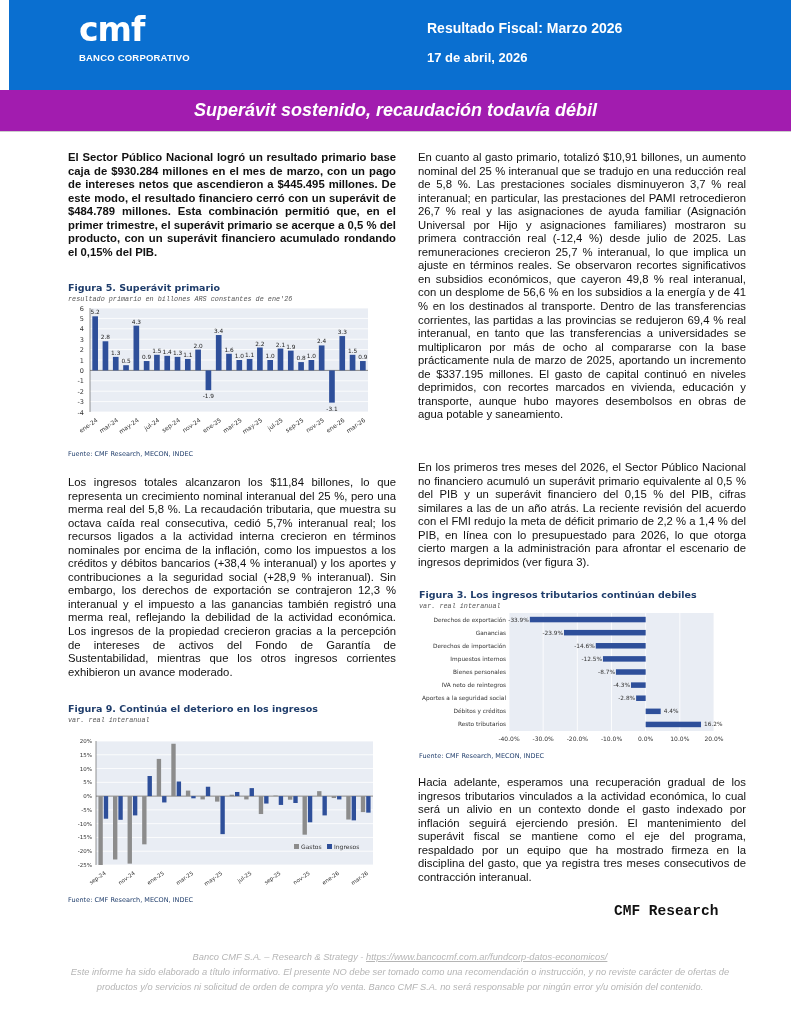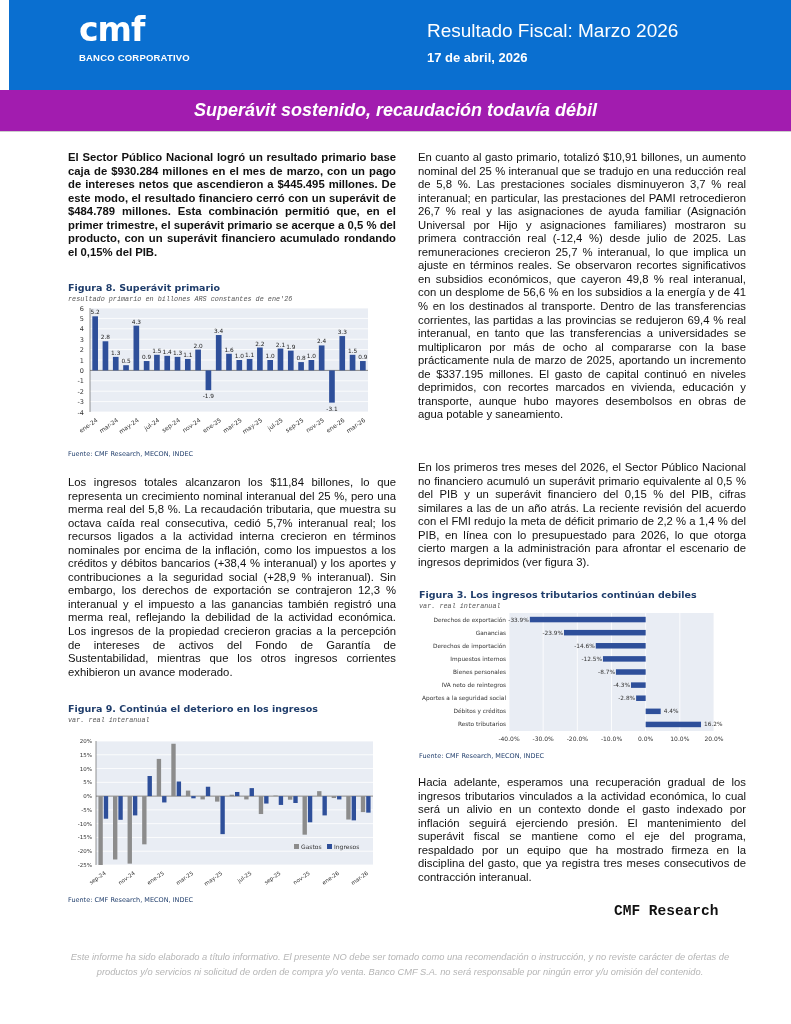--- a/index.html
+++ b/index.html
@@ -3,21 +3,21 @@
 <meta charset="utf-8">
 <style>
   * { box-sizing: border-box; margin: 0; padding: 0; }
   html, body { width: 791px; height: 1024px; background: #ffffff; overflow: hidden; }
   body { font-family: "Liberation Sans", sans-serif; color: #111; position: relative; }
 
   .header { position: absolute; left: 0; top: 0; width: 791px; height: 90px; background: #0a6fd0; margin-left: 9px; }
   .logo { position: absolute; left: 70px; top: 12px; color: #fff; }
   .logo-word { font-family: "DejaVu Sans", sans-serif; font-weight: bold; font-size: 33px; letter-spacing: -1px; line-height: 36px; }
   .logo-sub { font-size: 9.5px; font-weight: bold; letter-spacing: 0.2px; margin-top: 4px; }
-  .hdr-title { position: absolute; left: 418px; top: 20px; color: #fff; font-weight: normal; font-size: 19px; }
+  .hdr-title { position: absolute; left: 418px; top: 20px; color: #fff; font-weight: bold; font-size: 14px; }
   .hdr-date { position: absolute; left: 418px; top: 50px; color: #fff; font-weight: bold; font-size: 13px; }
 
   .banner { position: absolute; left: 0; top: 90px; width: 791px; height: 42px; background: #a21caf; border-bottom: 1px solid #ccc; }
   .banner-text { position: absolute; width: 100%; text-align: center; top: 10px; color: #fff; font-style: italic; font-weight: bold; font-size: 18px; }
 
   .col { position: absolute; width: 328px; font-size: 11.3px; line-height: 13.55px; text-align: justify; }
   .col-left { left: 68px; }
   .col-right { left: 418px; }
   .lead { font-weight: bold; }
 
@@ -44,21 +44,21 @@
   <div class="hdr-date">17 de abril, 2026</div>
 </div>
 
 <div class="banner">
   <div class="banner-text">Superávit sostenido, recaudación todavía débil</div>
 </div>
 
 <p class="col col-left lead" style="top:151px;">El Sector Público Nacional logró un resultado primario base caja de $930.284 millones en el mes de marzo, con un pago de intereses netos que ascendieron a $445.495 millones. De este modo, el resultado financiero cerró con un superávit de $484.789 millones. Esta combinación permitió que, en el primer trimestre, el superávit primario se acerque a 0,5 % del producto, con un superávit financiero acumulado rondando el 0,15% del PIB.</p>
 
 <div class="fig" style="left:68px; top:282px; width:310px; height:180px;">
-  <div class="fig-title">Figura 8. Superávit primario</div>
+  <div class="fig-title">Figura 5. Superávit primario</div>
   <div class="fig-sub">resultado primario en billones ARS constantes de ene'26</div>
   <svg id="fig1svg" width="310" height="130" style="position:absolute; left:0; top:22px;">
       <rect x="22" y="4" width="278" height="104" fill="#e9edf4"></rect>
       <line x1="22" x2="300" y1="108" y2="108" stroke="#ffffff" stroke-width="0.8"></line>
       <text x="16" y="110.5" font-size="6.5" text-anchor="end" fill="#333">-4</text>
       <line x1="22" x2="300" y1="97.60000000000001" y2="97.60000000000001" stroke="#ffffff" stroke-width="0.8"></line>
       <text x="16" y="100.10000000000001" font-size="6.5" text-anchor="end" fill="#333">-3</text>
       <line x1="22" x2="300" y1="87.2" y2="87.2" stroke="#ffffff" stroke-width="0.8"></line>
       <text x="16" y="89.7" font-size="6.5" text-anchor="end" fill="#333">-2</text>
       <line x1="22" x2="300" y1="76.8" y2="76.8" stroke="#ffffff" stroke-width="0.8"></line>
@@ -287,14 +287,17 @@
       <text x="285.01666666666665" y="115.44444444444444" font-size="5.8" text-anchor="start" fill="#333">16.2%</text>
     </svg>
   <div class="fig-src" style="left:0; top:163px;">Fuente: CMF Research, MECON, INDEC</div>
 </div>
 
 <p class="col col-right" style="top:776px;">Hacia adelante, esperamos una recuperación gradual de los ingresos tributarios vinculados a la actividad económica, lo cual será un alivio en un contexto donde el gasto indexado por inflación seguirá ejerciendo presión. El mantenimiento del superávit fiscal se mantiene como el eje del programa, respaldado por un equipo que ha mostrado firmeza en la disciplina del gasto, que ya registra tres meses consecutivos de contracción interanual.</p>
 
 <div class="signature">CMF Research</div>
 
 <div class="footer">
+  <div>
+    <span>Banco CMF S.A. – Research &amp; Strategy - </span><a>https://www.bancocmf.com.ar/fundcorp-datos-economicos/</a>
+  </div>
   <div>Este informe ha sido elaborado a título informativo. El presente NO debe ser tomado como una recomendación o instrucción, y no reviste carácter de ofertas de productos y/o servicios ni solicitud de orden de compra y/o venta. Banco CMF S.A. no será responsable por ningún error y/u omisión del contenido.</div>
 </div>
 
 </body></html>

